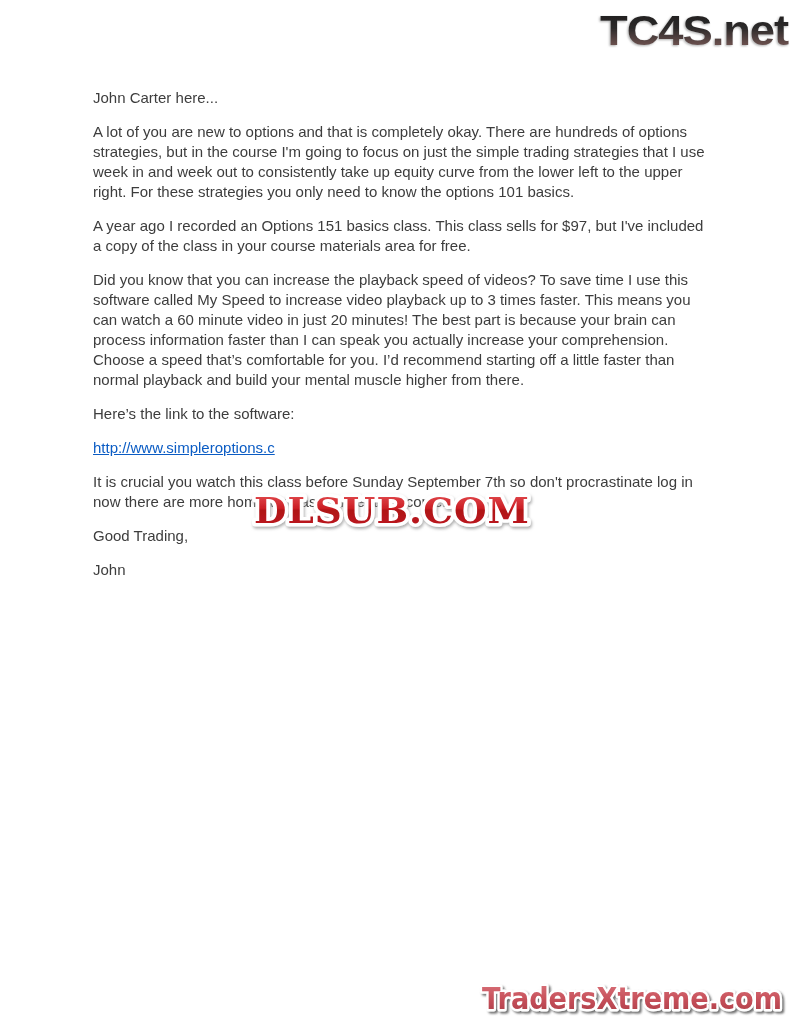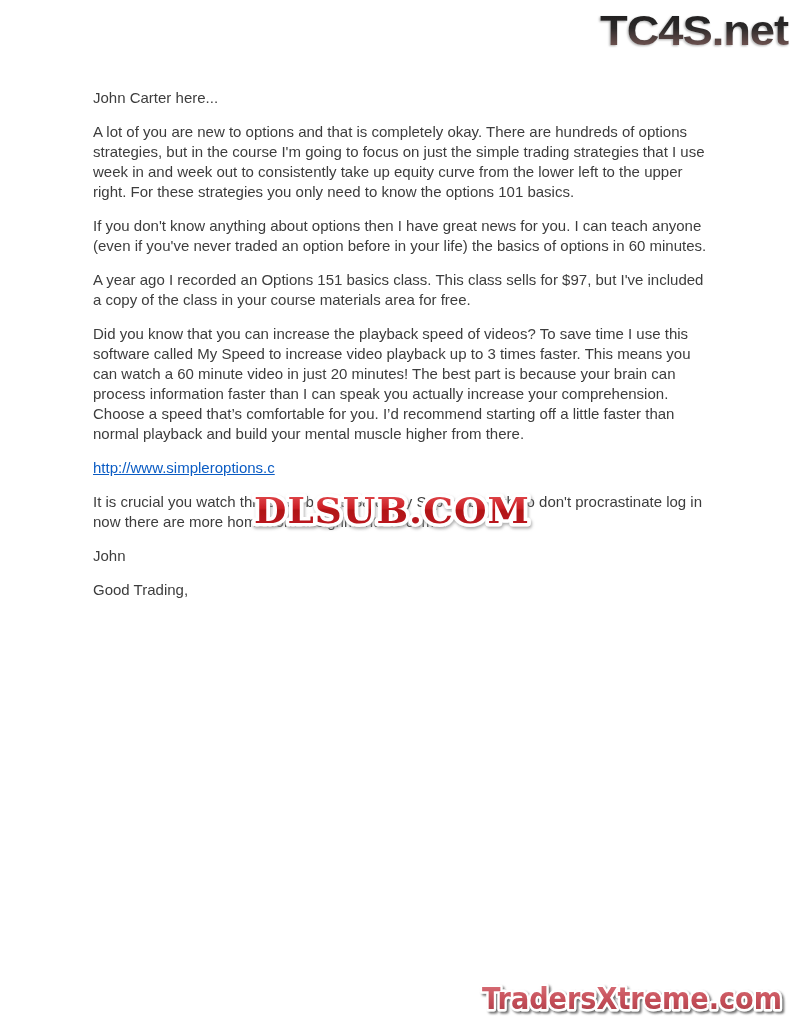--- a/index.html
+++ b/index.html
@@ -75,29 +75,29 @@
       <filter id="tc4sShadow" x="-20%" y="-20%" width="140%" height="140%">
         <feDropShadow dx="-1" dy="1" stdDeviation="1.2" flood-color="#9a9a9a" flood-opacity="0.8"></feDropShadow>
       </filter>
     </defs>
     <text x="98" y="41" text-anchor="middle" font-family="Liberation Sans, sans-serif" font-weight="bold" font-size="42" letter-spacing="-1" textLength="188" lengthAdjust="spacingAndGlyphs" fill="url(#tc4sGrad)" filter="url(#tc4sShadow)">TC4S.net</text>
   </svg>
 
   <div class="letter">
     <p>John Carter here...</p>
     <p>A lot of you are new to options and that is completely okay. There are hundreds of options strategies, but in the course I'm going to focus on just the simple trading strategies that I use week in and week out to consistently take up equity curve from the lower left to the upper right. For these strategies you only need to know the options 101 basics.</p>
-    <p>If you don't know anything about options then I have great news for you. I can teach anyone (even if you've never traded an option before in your life) the basics of options in 60 minutes.</p>
     <p>A year ago I recorded an Options 151 basics class. This class sells for $97, but I've included a copy of the class in your course materials area for free.</p>
     <p>Did you know that you can increase the playback speed of videos? To save time I use this software called My Speed to increase video playback up to 3 times faster. This means you can watch a 60 minute video in just 20 minutes! The best part is because your brain can process information faster than I can speak you actually increase your comprehension. Choose a speed that’s comfortable for you. I’d recommend starting off a little faster than normal playback and build your mental muscle higher from there.</p>
+    <p>Here’s the link to the software:</p>
     <p>
       <a href="#">http://www.simpleroptions.c</a>
     </p>
-    <p>It is crucial you watch this class before Saturday September 7th so don't procrastinate log in now there are more homework assignments to come.</p>
+    <p>It is crucial you watch this class before Sunday September 7th so don't procrastinate log in now there are more homework assignments to come.</p>
+    <p>Good Trading,</p>
     <p>John</p>
-    <p>Good Trading,</p>
   </div>
 
   <svg class="dlsub-stamp" viewBox="0 0 292 48" xmlns="http://www.w3.org/2000/svg" aria-hidden="true">
     <defs>
       <linearGradient id="dlsubGrad" x1="0" y1="0" x2="0" y2="1">
         <stop offset="0" stop-color="#e8565a"></stop>
         <stop offset="0.45" stop-color="#cb1e24"></stop>
         <stop offset="0.5" stop-color="#b01218"></stop>
         <stop offset="1" stop-color="#c01a1f"></stop>
       </linearGradient>

